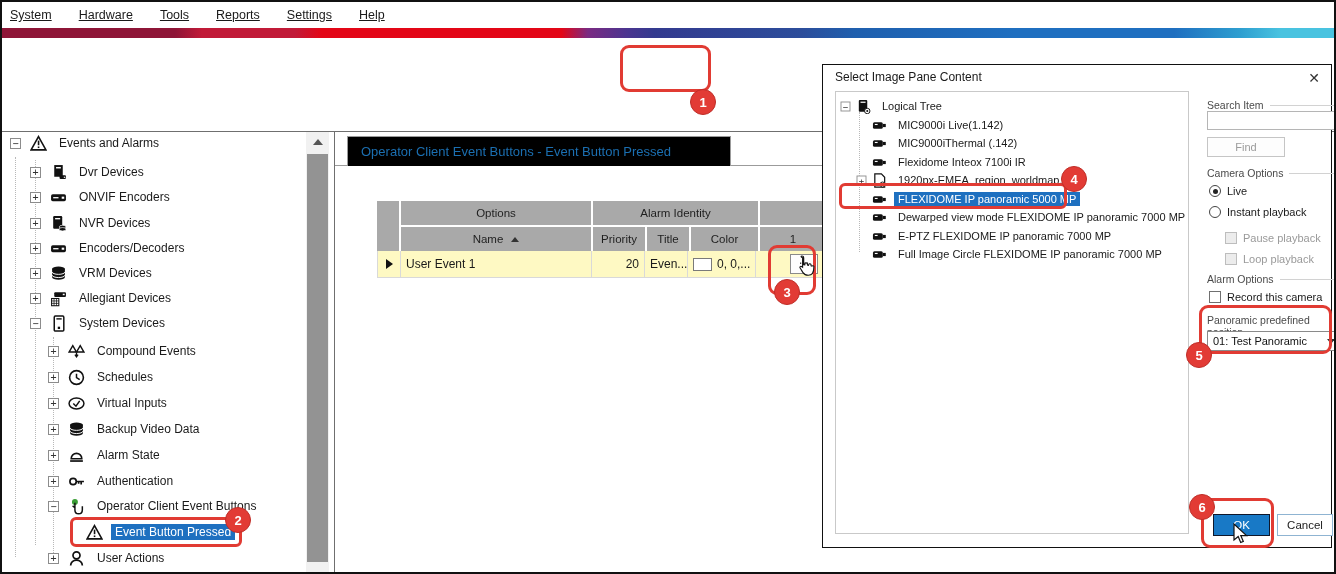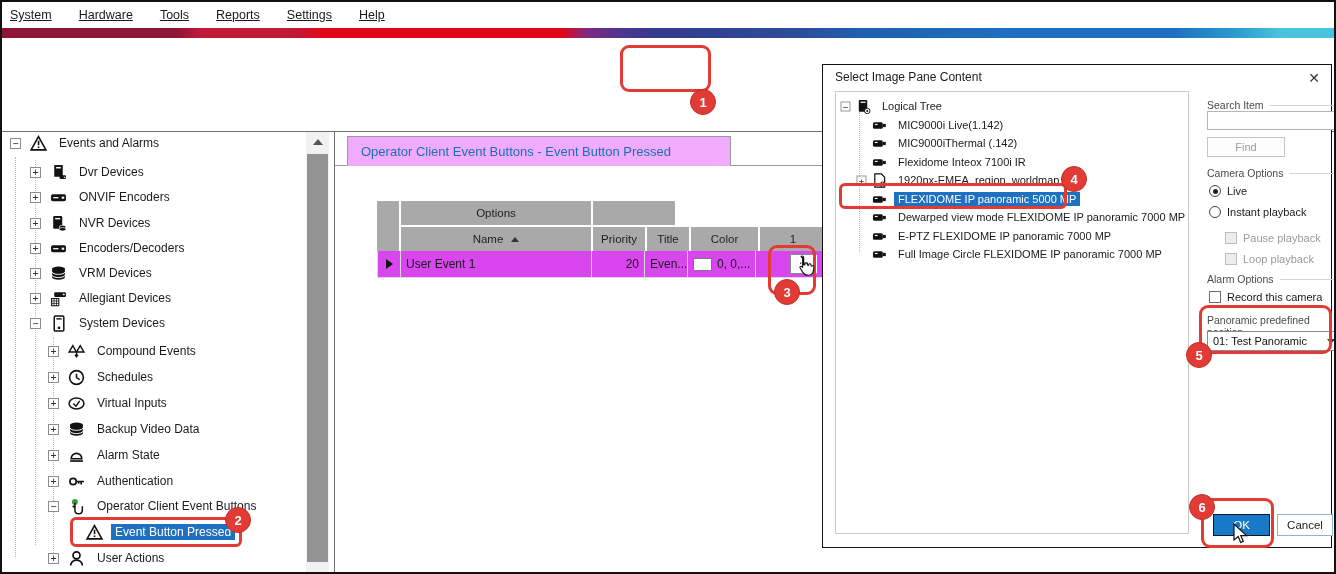--- a/index.html
+++ b/index.html
@@ -45,31 +45,31 @@
   
   #tree-scroll { position:absolute; left:304px; top:130px; width:23px; height:442px; background:#f1f1f1; }
   #tree-scroll .sb-up { position:absolute; left:0; top:0; width:23px; height:20px; background:#f1f1f1;
      display:flex; align-items:center; justify-content:center; }
   #tree-scroll .sb-up:after { content:""; border-left:5px solid transparent; border-right:5px solid transparent;
      border-bottom:6px solid #555; }
   #tree-scroll .sb-thumb { position:absolute; left:1px; top:22px; width:21px; height:408px; background:#939393; }
   
   #main-pane { position:absolute; left:333px; top:130px; width:487px; height:442px; background:#fff; }
   #pane-tab { position:absolute; left:12px; top:4px; width:384px; height:30px; border:1px solid #9b9b9b;
-     border-bottom:none; background:#f0abfc; color:#1b6fb1; font-size:13px; display:flex; align-items:center; padding-left:13px; }
+     border-bottom:none; background:#000000; color:#1b6fb1; font-size:13px; display:flex; align-items:center; padding-left:13px; }
   .tabline { position:absolute; top:33px; height:1px; background:#9b9b9b; }
   
   #evt-table { position:absolute; left:42px; top:69px; }
   .thead { display:flex; gap:2px; background:#fff; }
   .hcell { background:#a9a9a9; color:#1f1f1f; font-size:11.5px; display:flex; align-items:center; justify-content:center; }
   .hrowwrap { display:flex; flex-direction:column; gap:2px; }
   .hrow { display:flex; gap:2px; height:24px; }
   .sel-head { width:22px; height:50px; }
   .body-row { display:flex; gap:1px; background:#d9d9d9; border:1px solid #d9d9d9; border-top:none; height:27px; width:fit-content; }
-  .bcell { background:#d946ef; font-size:12px; display:flex; align-items:center; padding:0 5px; white-space:nowrap; overflow:hidden; }
+  .bcell { background:#fef9c3; font-size:12px; display:flex; align-items:center; padding:0 5px; white-space:nowrap; overflow:hidden; }
   .bcell.right { justify-content:flex-end; }
   .marker-cell { width:22px; justify-content:center; padding:0; }
   .marker-cell:after { content:""; border-top:5px solid transparent; border-bottom:5px solid transparent; border-left:7px solid #111; }
   .sort-asc { margin-left:8px; border-left:4px solid transparent; border-right:4px solid transparent; border-bottom:5px solid #333; display:inline-block; }
   .swatch { width:19px; height:13px; background:#fff; border:1px solid #7a7a7a; margin-right:5px; flex:0 0 19px; }
   .dots-btn { width:28px; height:20px; border:1px solid #8a8a8a; background:#fdfdfd; font-size:12px; line-height:10px;
      color:#333; margin-left:auto; margin-right:4px; text-align:center; }
   
   #dialog { position:absolute; left:820px; top:62px; width:510px; height:484px; background:#fff; border:1px solid #111; z-index:10; }
   #dlg-title { position:absolute; left:12px; top:5px; font-size:12px; color:#1a1a1a; }
@@ -385,20 +385,21 @@
     </div>
     <div class="tabline" style="left:0; width:12px"></div>
     <div class="tabline" style="left:396px; width:91px"></div>
 
     <div id="evt-table">
       <div class="thead">
         <div class="hcell sel-head"></div>
         <div class="hrowwrap">
           <div class="hrow">
             <div class="hcell" style="width:190px">Options</div>
+            <div class="hcell" style="width:165px">Alarm Identity</div>
             <div class="hcell" style="width:82px"></div>
           </div>
           <div class="hrow">
             <div class="hcell" style="width:190px">
               <span>Name</span>
               <span class="sort-asc"></span>
             </div>
             <div class="hcell" style="width:52px">Priority</div>
             <div class="hcell" style="width:42px">Title</div>
             <div class="hcell" style="width:67px">Color</div>

